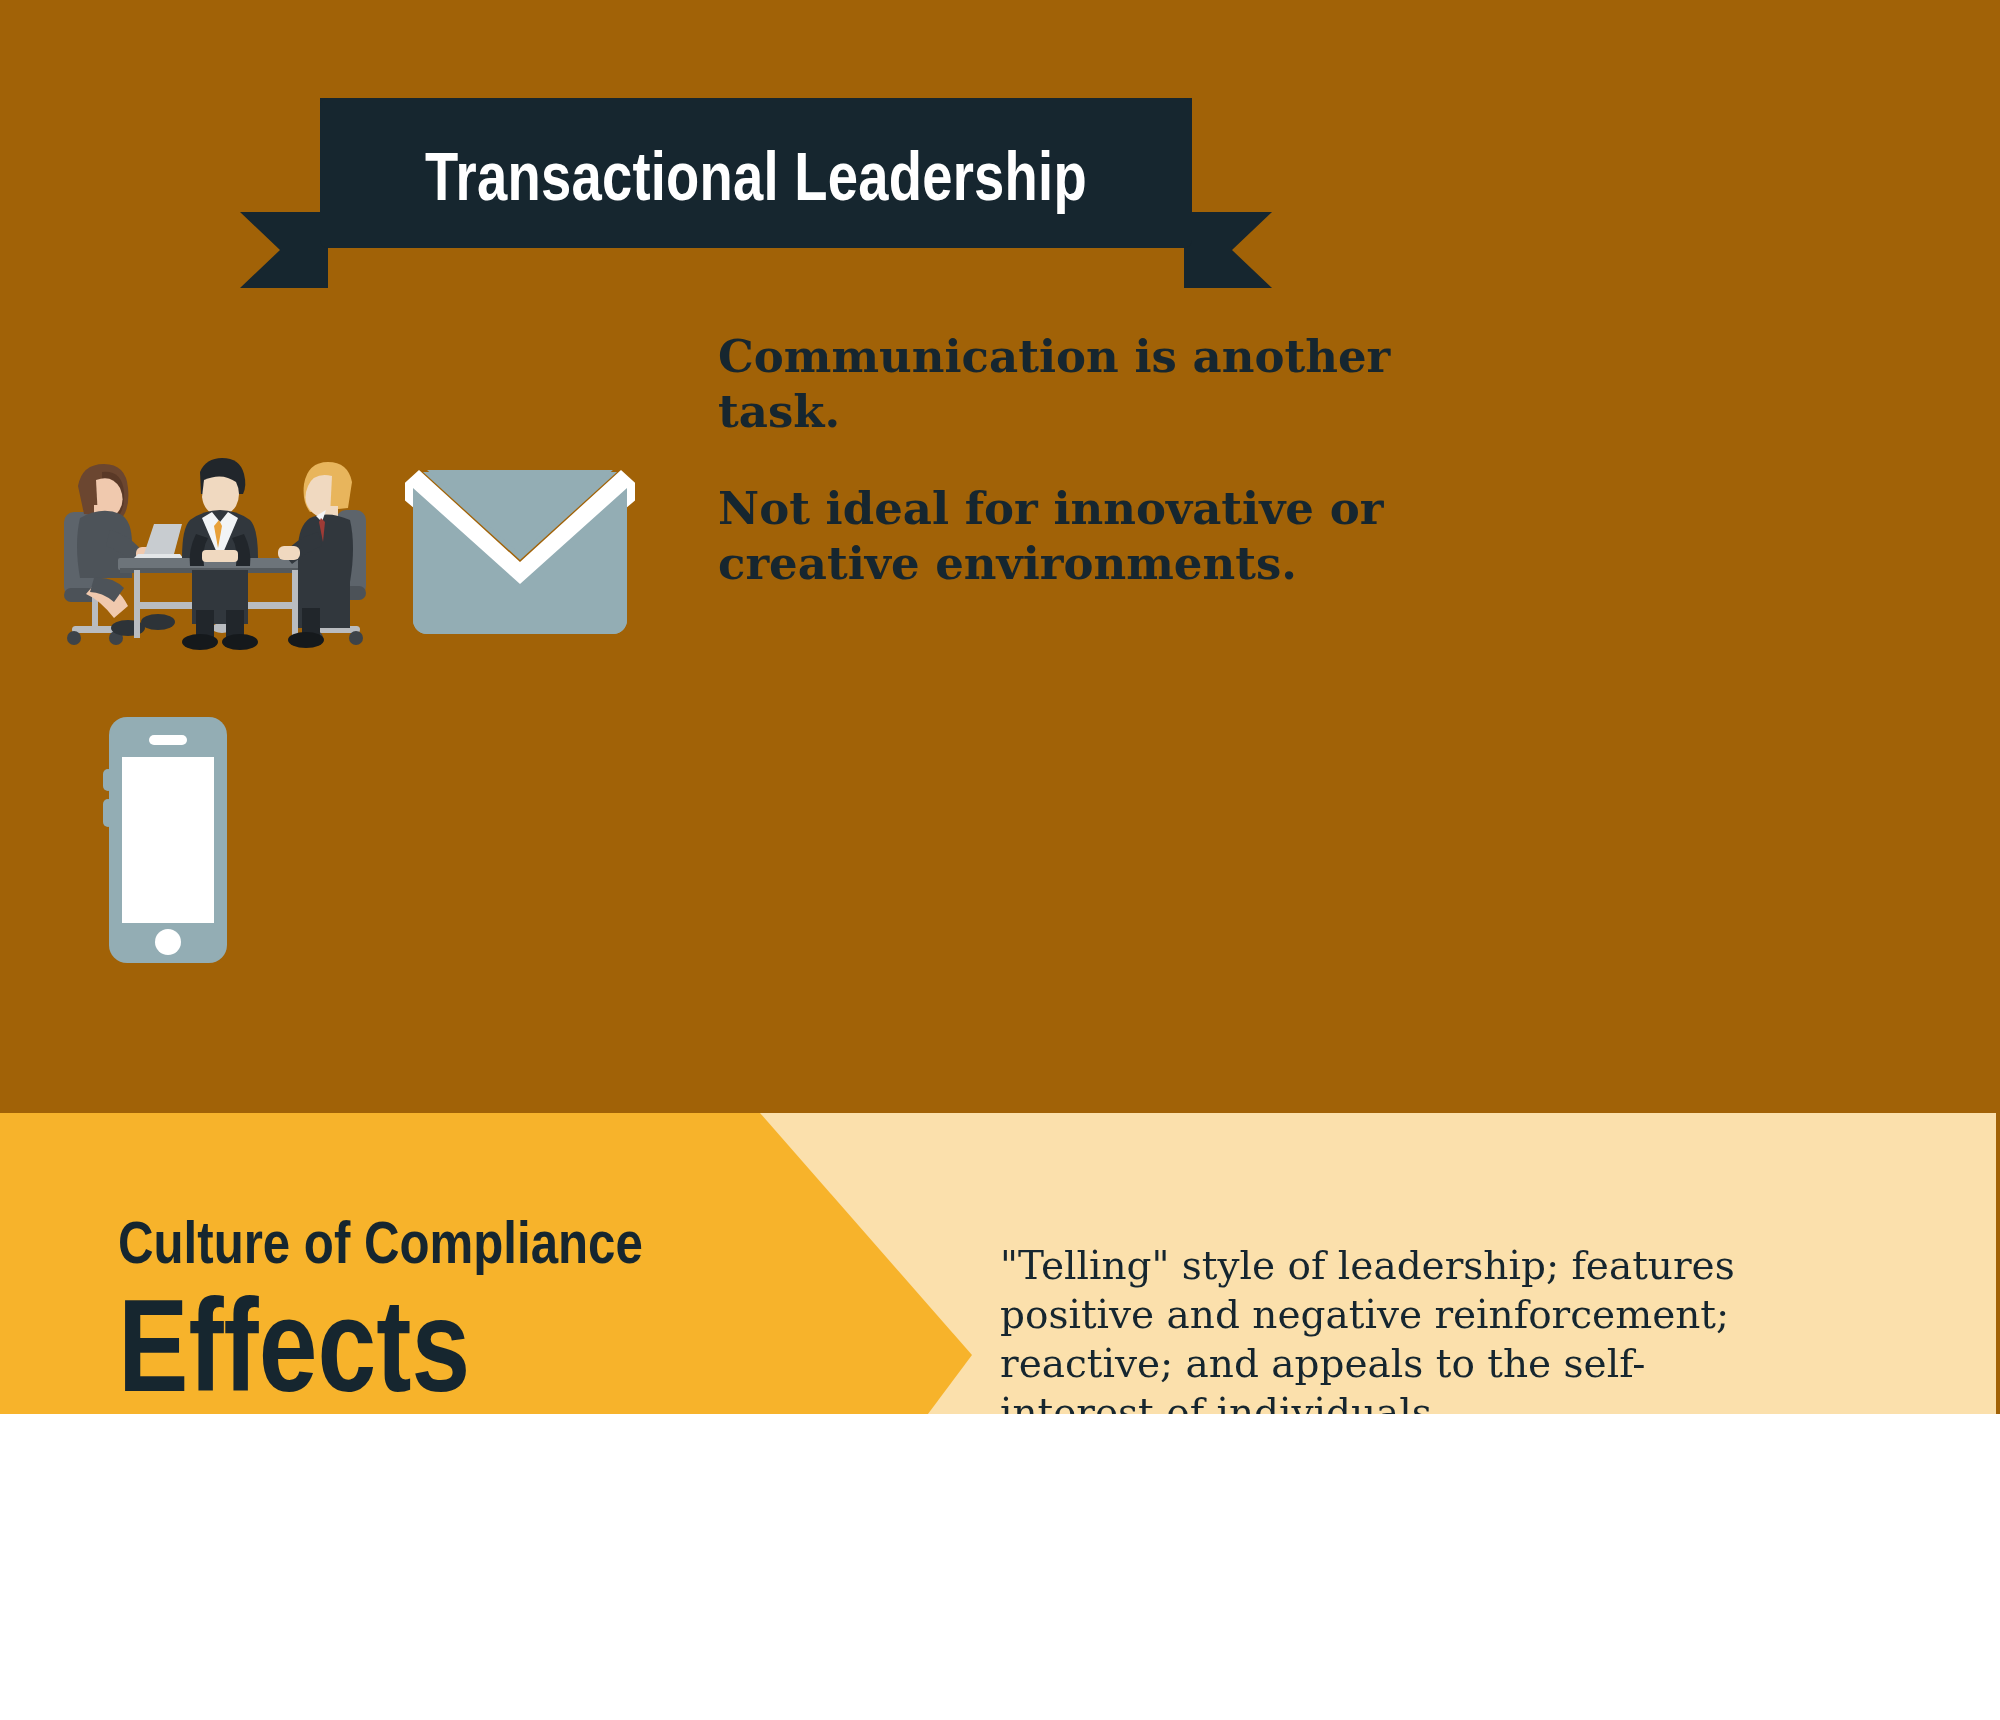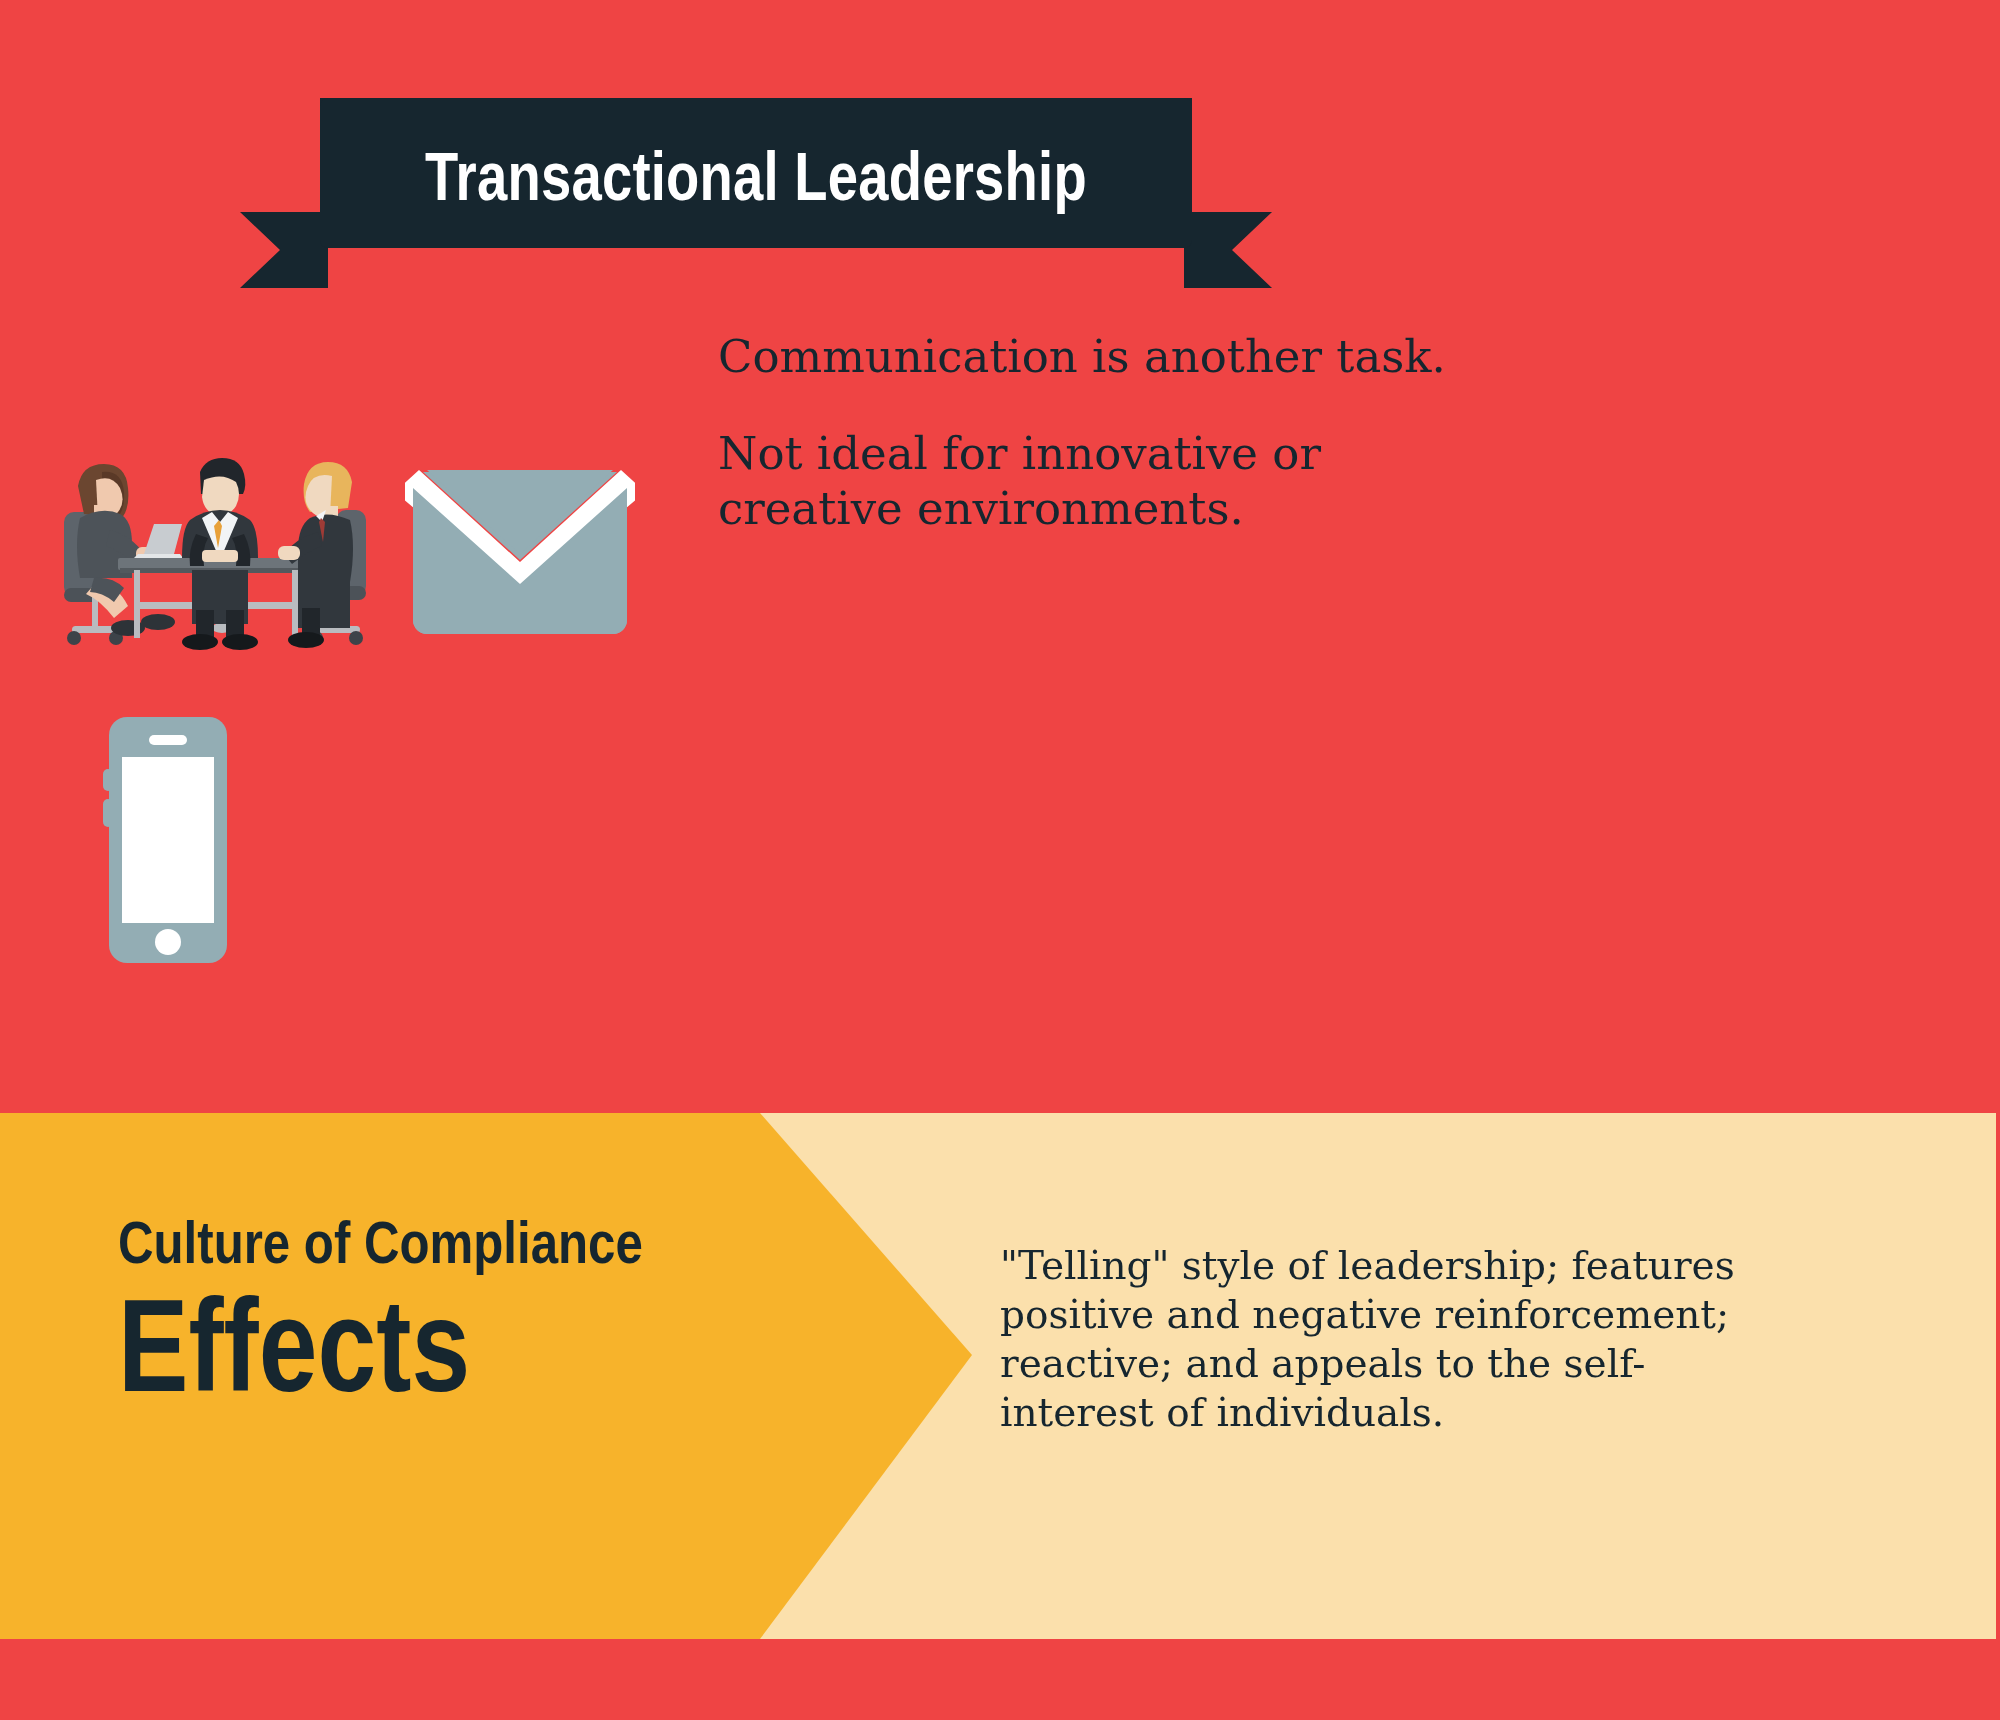--- a/index.html
+++ b/index.html
@@ -6,22 +6,22 @@
     margin: 0;
     padding: 0;
     background: #ffffff;
   }
   body {
     font-family: "Liberation Sans", sans-serif;
   }
   .canvas {
     position: relative;
     width: 2000px;
-    height: 1720px;
-    background: #ef4444;
+    height: 1414px;
+    background: #a16207;
     overflow: hidden;
   }
 
   
   .ribbon-wrap {
     position: absolute;
     left: 236px;
     top: 92px;
     width: 1040px;
     height: 200px;
@@ -82,21 +82,21 @@
     left: 718px;
     top: 330px;
     width: 790px;
   }
   .body-text p {
     margin: 0 0 42px 0;
     font-family: "DejaVu Serif", "Liberation Serif", serif;
     font-size: 45px;
     line-height: 1.22;
     color: #16262f;
-    font-weight: 400;
+    font-weight: 700;
   }
   .body-text p:last-child { margin-bottom: 0; margin-top: 24px; }
 
   
   .effects-band {
     position: absolute;
     left: 0;
     top: 1113px;
     width: 2000px;
     height: 526px;

